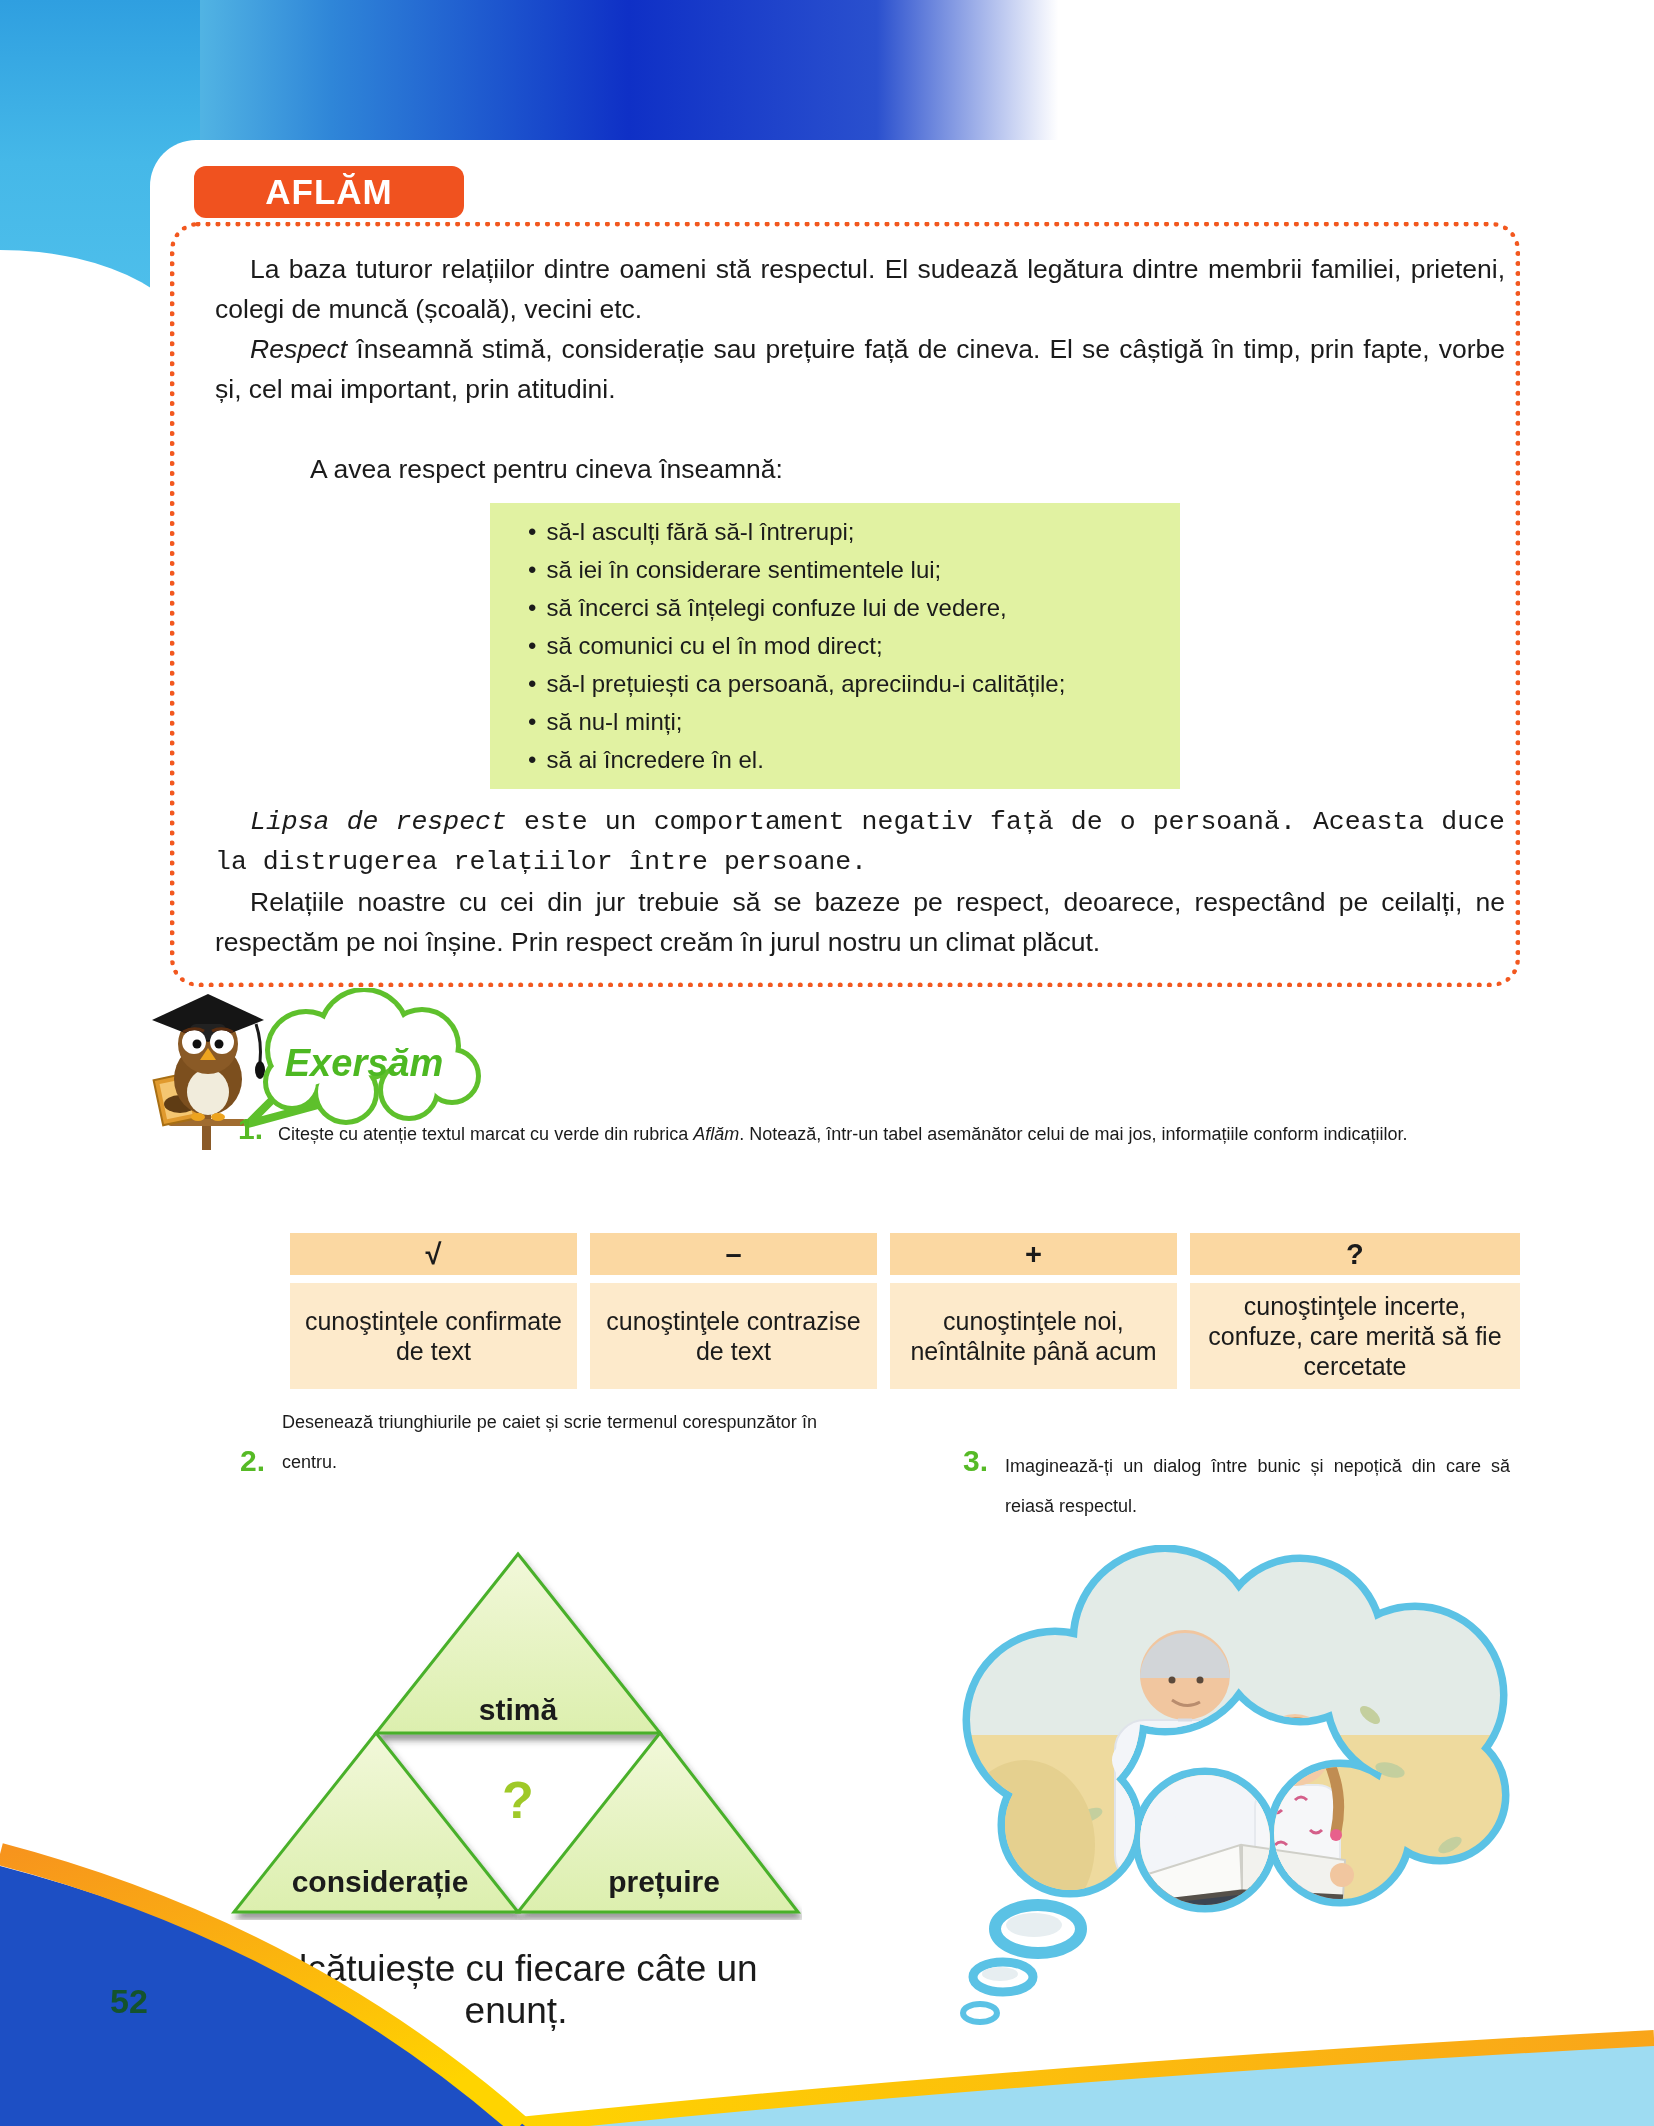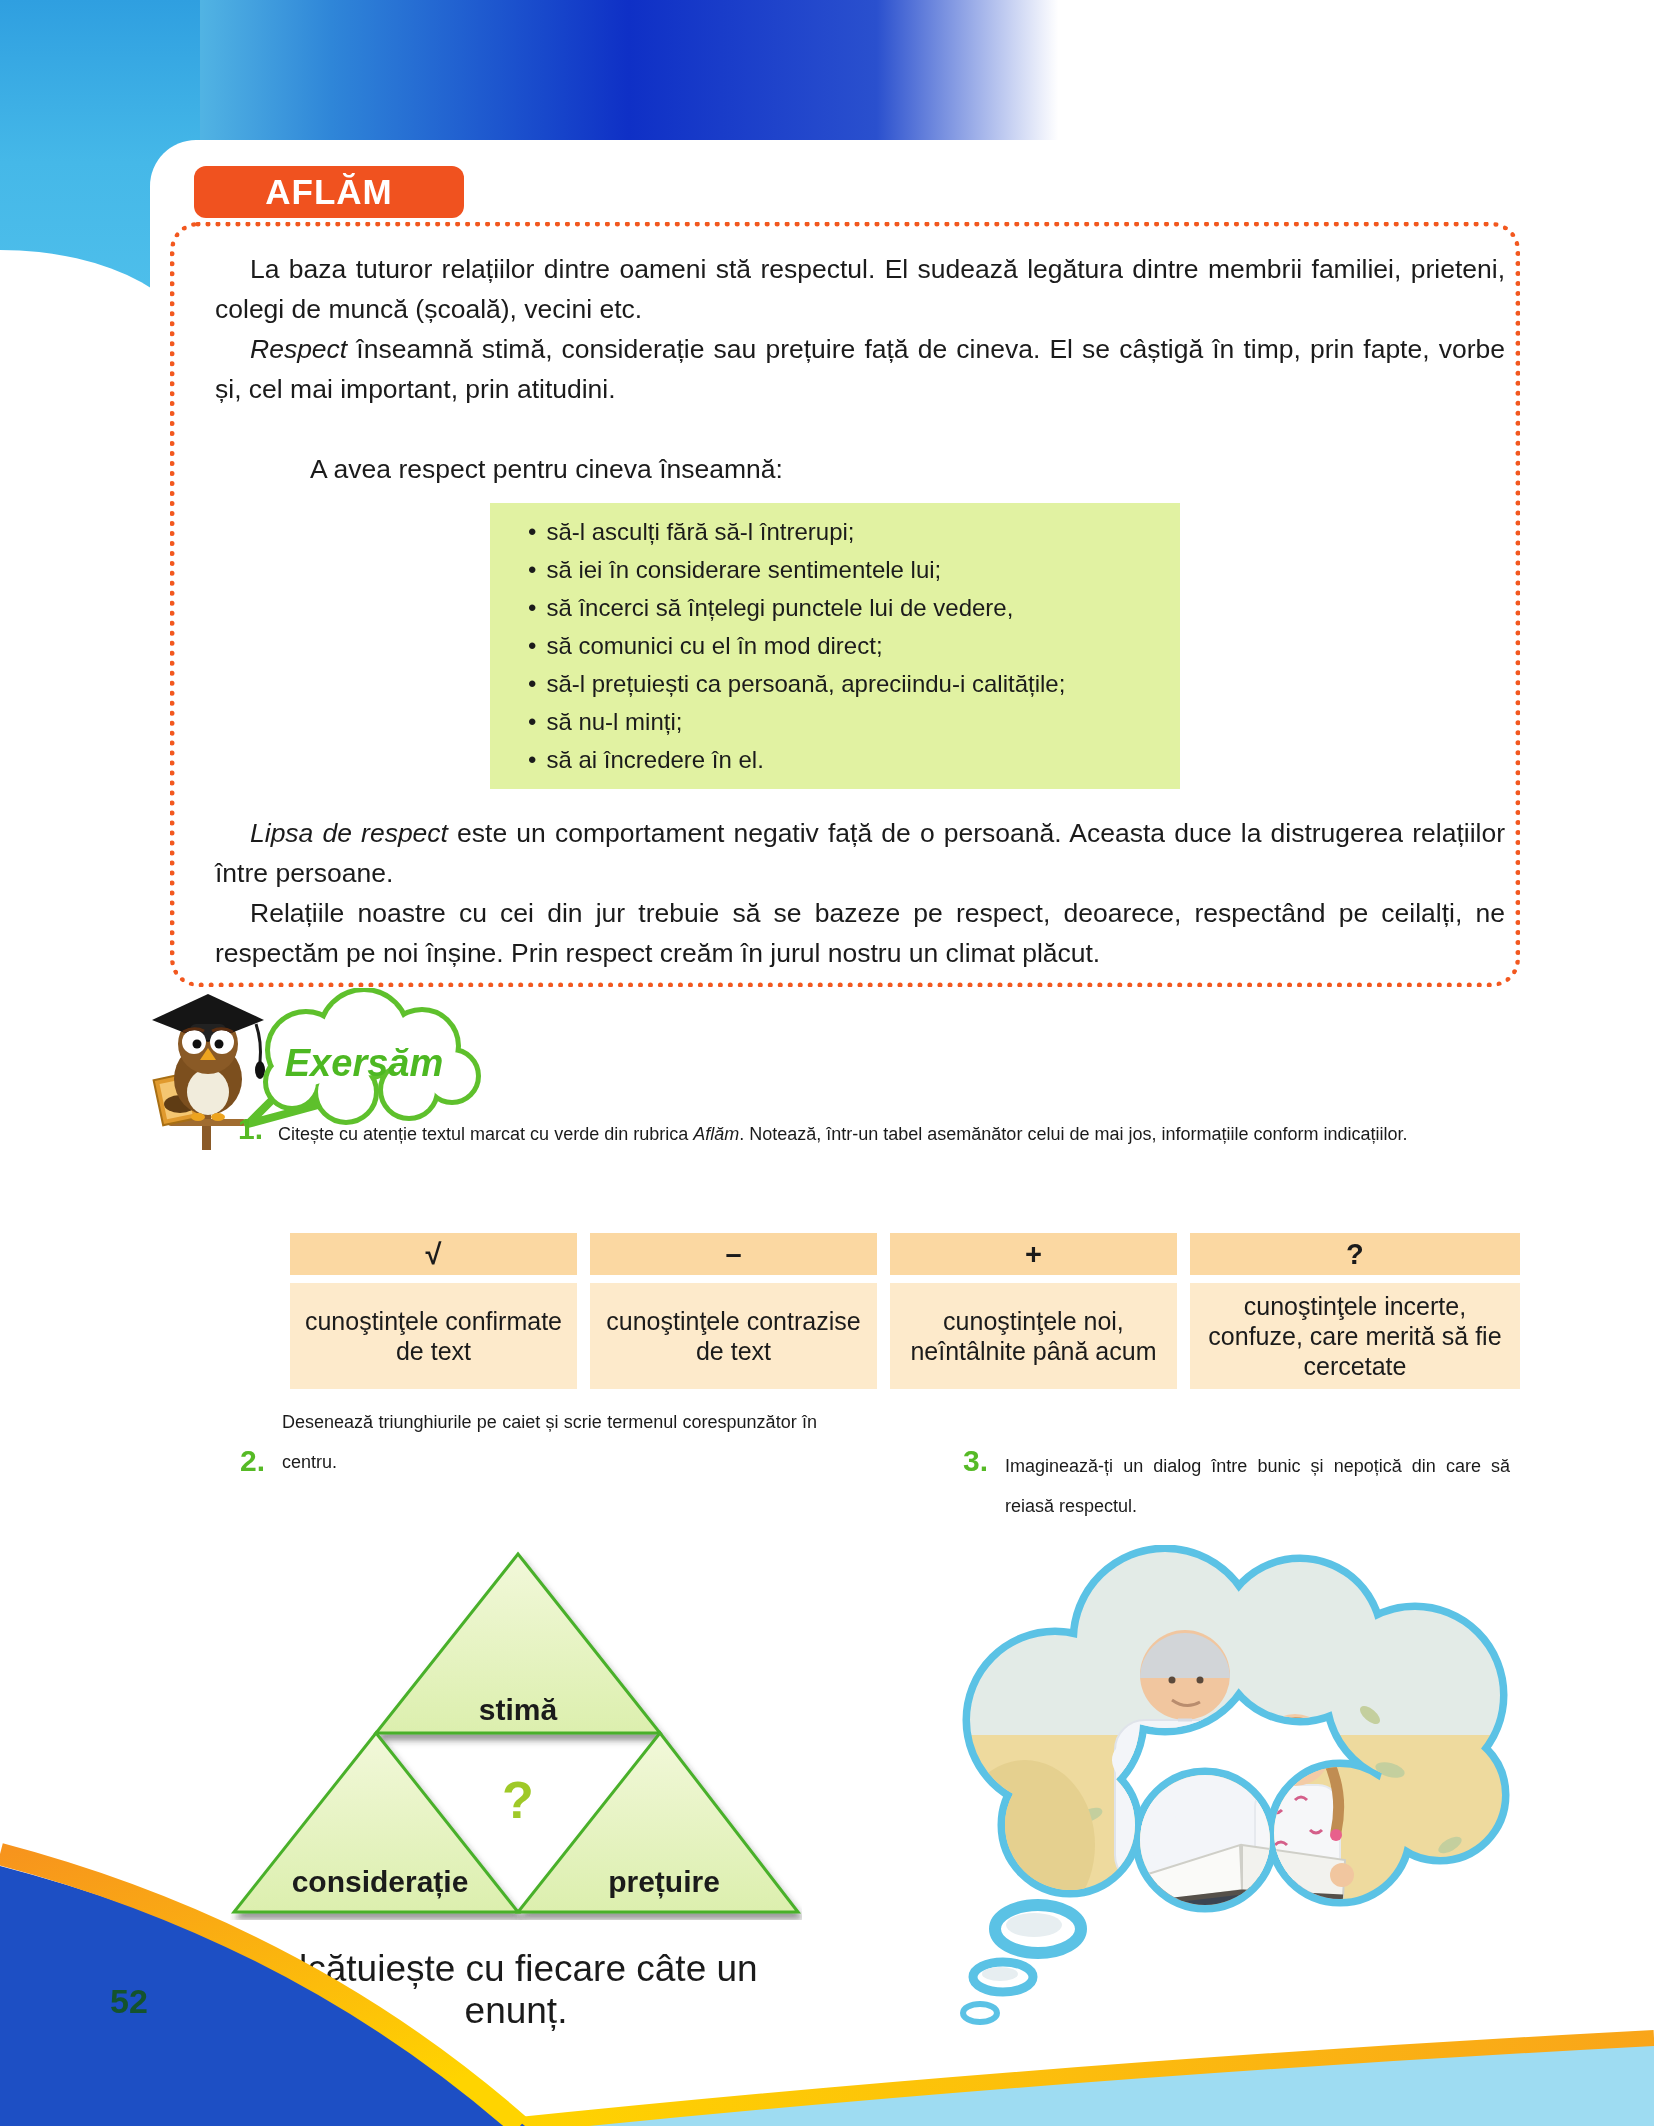--- a/index.html
+++ b/index.html
@@ -22,21 +22,21 @@
     line-height:52px;text-align:center;border-radius:12px;z-index:3;}
   .aflam-box{position:absolute;left:170px;top:222px;width:1350px;height:765px;box-sizing:border-box;
     border:5px dotted #f2581f;border-radius:28px;padding:22px 10px 0 40px;z-index:2;}
   .body-text{margin:0;font-size:26.5px;line-height:40px;text-align:justify;text-indent:35px;}
   .body-text .ital{font-style:italic;}
   .list-intro{margin:40px 0 0 95px;font-size:26.5px;line-height:40px;}
   .green-box{margin:14px 0 0 275px;width:690px;box-sizing:border-box;background:#e1f2a2;
     padding:10px 18px 10px 38px;}
   .b-row{display:flex;font-size:24px;line-height:38px;}
   .b-dot{margin-right:10px;}
-  .p3{margin-top:24px;}
+  .p3{margin-top:13px;font-family:Liberation Mono, monospace;}
 
   
   .owl-svg{position:absolute;left:138px;top:984px;z-index:3;}
   .bubble-svg{position:absolute;left:244px;top:988px;z-index:3;}
   .bubble-text{font-style:italic;font-weight:bold;font-size:38px;fill:#4db822;}
 
   .ex-num{position:absolute;color:#56ba26;font-weight:bold;font-size:30px;z-index:3;}
   .ex-text{position:absolute;font-size:18px;line-height:40px;text-align:justify;z-index:3;}
   .ex-text .ital{font-style:italic;}
 
@@ -85,21 +85,21 @@
       <div class="b-row">
         <span class="b-dot">•</span>
         <span>să-l asculți fără să-l întrerupi;</span>
       </div>
       <div class="b-row">
         <span class="b-dot">•</span>
         <span>să iei în considerare sentimentele lui;</span>
       </div>
       <div class="b-row">
         <span class="b-dot">•</span>
-        <span>să încerci să înțelegi punctele lui de vedere,</span>
+        <span>să încerci să înțelegi confuze lui de vedere,</span>
       </div>
       <div class="b-row">
         <span class="b-dot">•</span>
         <span>să comunici cu el în mod direct;</span>
       </div>
       <div class="b-row">
         <span class="b-dot">•</span>
         <span>să-l prețuiești ca persoană, apreciindu-i calitățile;</span>
       </div>
       <div class="b-row">

